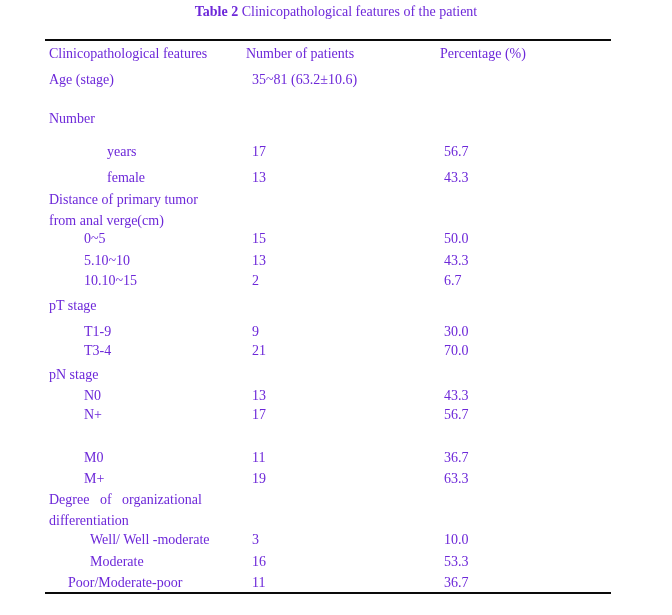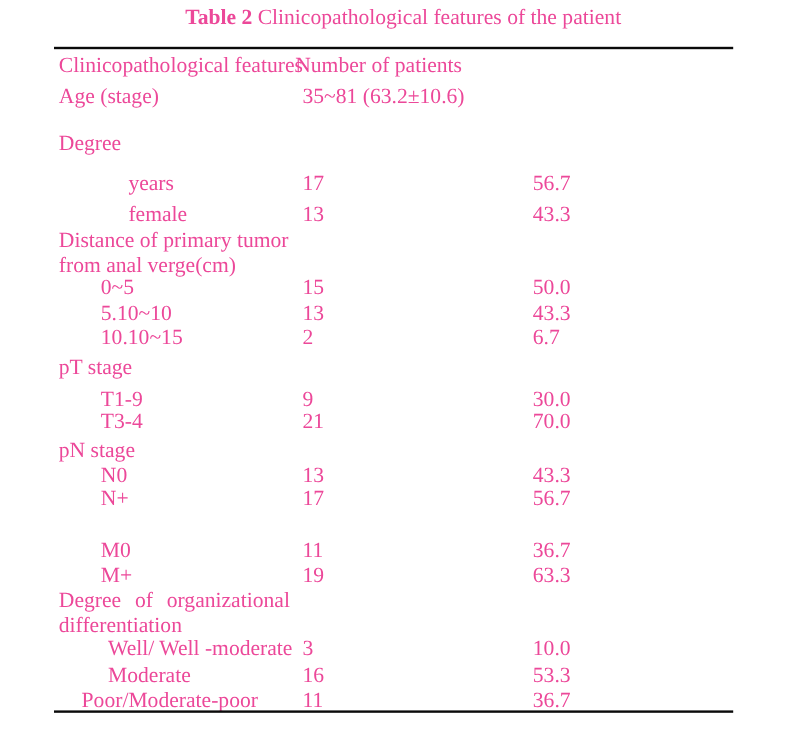--- a/index.html
+++ b/index.html
@@ -1,22 +1,22 @@
 <!DOCTYPE html>
 <html><head>
 <meta charset="utf-8">
 <style>
   html,body{margin:0;padding:0;background:#ffffff;}
   .page{
     position:relative;
     width:672px;height:615px;
     background:#ffffff;
-    color:#ec4899;
+    color:#6d28d9;
     font-family:"Liberation Serif", serif;
-    font-size:18px;
+    font-size:14px;
     overflow:hidden;
   }
   .title{
     position:absolute;top:4px;left:0;width:672px;
     text-align:center;white-space:nowrap;
   }
   .title .bold{font-weight:bold;}
   .rule{
     position:absolute;left:45px;width:566px;height:2px;background:#0a0a0a;
   }
@@ -45,30 +45,31 @@
 
   <div class="title">
     <span class="bold">Table 2</span><span> Clinicopathological features of the patient</span>
   </div>
 
   <div class="rule rule-top"></div>
 
   <div class="row" style="top:43px">
     <span class="c1">Clinicopathological features</span>
     <span class="c2h">Number of patients</span>
+    <span class="c3h">Percentage (%)</span>
   </div>
 
   <div class="row" style="top:69px">
     <span class="c1">Age (stage)</span>
     <span class="c2">35~81 (63.2±10.6)</span>
     <span class="c3"></span>
   </div>
 
   <div class="row" style="top:108px">
-    <span class="c1">Degree</span>
+    <span class="c1">Number</span>
   </div>
 
   <div class="row" style="top:141px">
     <span class="c1 ind-b">years</span>
     <span class="c2">17</span>
     <span class="c3">56.7</span>
   </div>
 
   <div class="row" style="top:167px">
     <span class="c1 ind-b">female</span>

